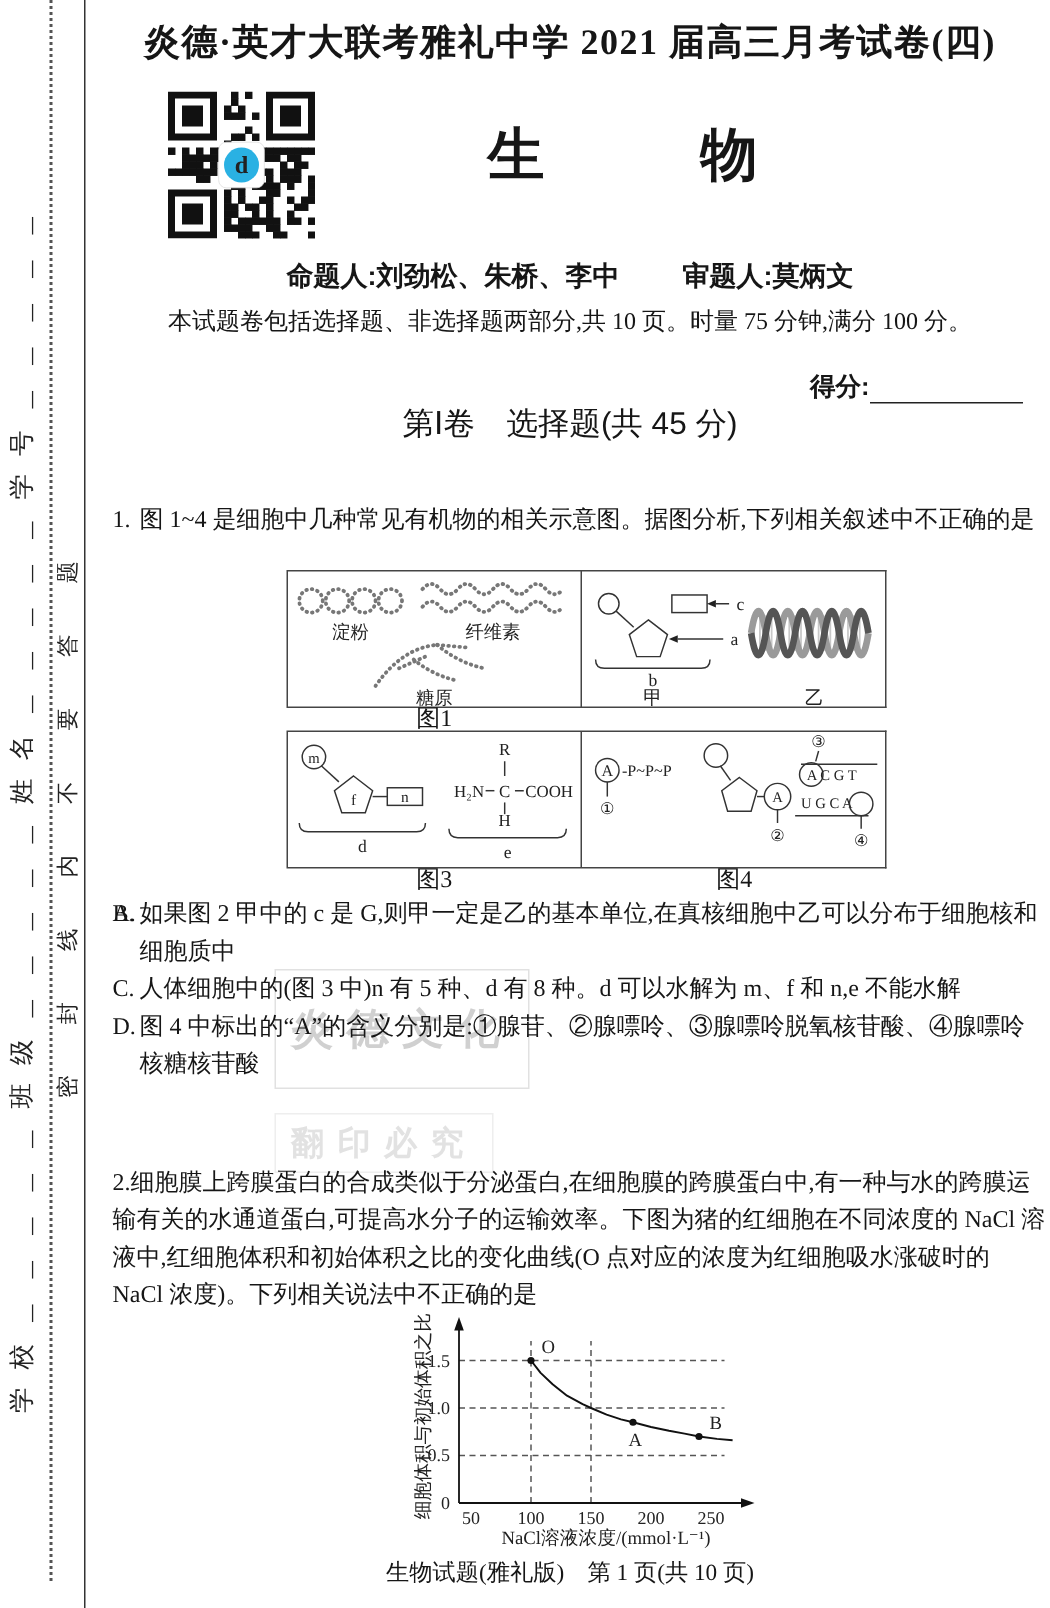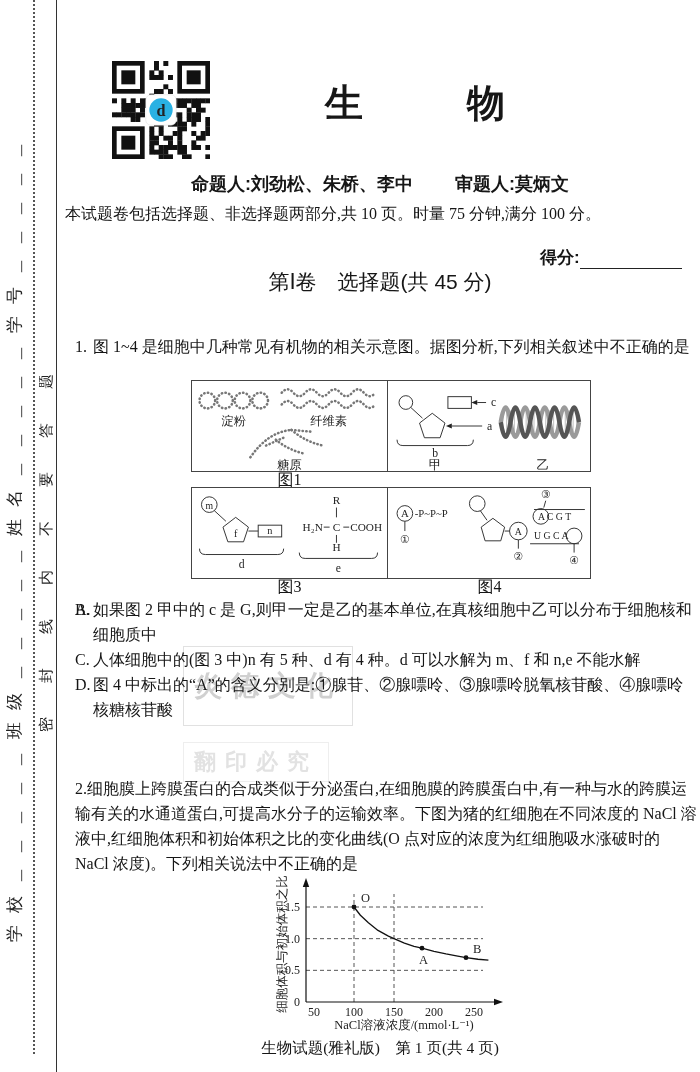--- a/index.html
+++ b/index.html
@@ -18,21 +18,21 @@
   .solid-line{position:absolute;left:56px;top:0;height:1072px;width:0;border-left:1.5px solid #333;}
 
   
   .exam-title{position:absolute;top:12px;left:65px;width:630px;text-align:center;
     font-weight:bold;font-size:24px;letter-spacing:1px;}
   .qr{position:absolute;left:112px;top:61px;width:98px;height:98px;}
   .subject{position:absolute;top:78px;left:100px;width:630px;display:flex;justify-content:center;
     gap:104px;font-size:38px;font-weight:bold;}
   .setters{position:absolute;top:172px;left:65px;width:630px;display:flex;justify-content:center;
     gap:42px;font-size:18px;font-weight:bold;}
-  .instructions{position:absolute;top:204px;left:65px;width:630px;font-size:16px;}
+  .instructions{position:absolute;top:204px;left:65px;width:630px;text-align:center;font-size:16px;}
   .score{position:absolute;top:246px;left:540px;display:flex;align-items:flex-end;}
   .score-label{font-size:17px;font-weight:bold;}
   .score-blank{display:inline-block;width:102px;height:18px;border-bottom:1.2px solid #222;}
 
   .part-title{position:absolute;top:268px;left:65px;width:630px;text-align:center;
     font-size:21px;font-weight:normal;}
   .group-line{position:absolute;top:312px;left:75px;width:622px;font-size:15px;}
   .group-line .b{font-size:16.5px;font-weight:bold;}
 
   .q1{position:absolute;top:336px;left:75px;width:622px;font-size:16px;line-height:22px;
@@ -73,20 +73,21 @@
 <div class="page">
 
   <div class="wm wm1">炎德文化</div>
   <div class="wm wm2">翻印必究</div>
 
   <div class="fields-col">学校＿＿＿＿＿班级＿＿＿＿＿姓名＿＿＿＿＿学号＿＿＿＿＿</div>
   <div class="seal-col">密封线内不要答题</div>
   <div class="dotted-line"></div>
   <div class="solid-line"></div>
 
+  <div class="exam-title">炎德·英才大联考雅礼中学 2021 届高三月考试卷(四)</div>
   <svg class="qr" viewBox="0 0 96.6 96.6">
       <rect x="41.4" y="0" width="4.8999999999999995" height="4.8999999999999995" fill="#111"></rect>
       <rect x="50.599999999999994" y="0" width="4.8999999999999995" height="4.8999999999999995" fill="#111"></rect>
       <rect x="41.4" y="4.6" width="4.8999999999999995" height="4.8999999999999995" fill="#111"></rect>
       <rect x="36.8" y="9.2" width="4.8999999999999995" height="4.8999999999999995" fill="#111"></rect>
       <rect x="46" y="9.2" width="4.8999999999999995" height="4.8999999999999995" fill="#111"></rect>
       <rect x="36.8" y="13.799999999999999" width="4.8999999999999995" height="4.8999999999999995" fill="#111"></rect>
       <rect x="41.4" y="13.799999999999999" width="4.8999999999999995" height="4.8999999999999995" fill="#111"></rect>
       <rect x="46" y="13.799999999999999" width="4.8999999999999995" height="4.8999999999999995" fill="#111"></rect>
       <rect x="55.199999999999996" y="13.799999999999999" width="4.8999999999999995" height="4.8999999999999995" fill="#111"></rect>
@@ -367,21 +368,21 @@
   <div class="opts">
     <div class="opt">
       <span class="qnum">A.</span>
     </div>
     <div class="opt">
       <span class="qnum">B.</span>
       <span>如果图 2 甲中的 c 是 G,则甲一定是乙的基本单位,在真核细胞中乙可以分布于细胞核和细胞质中</span>
     </div>
     <div class="opt">
       <span class="qnum">C.</span>
-      <span>人体细胞中的(图 3 中)n 有 5 种、d 有 4 种。d 可以水解为 m、f 和 n,e 不能水解</span>
+      <span>人体细胞中的(图 3 中)n 有 5 种、d 有 8 种。d 可以水解为 m、f 和 n,e 不能水解</span>
     </div>
     <div class="opt">
       <span class="qnum">D.</span>
       <span>图 4 中标出的“A”的含义分别是:①腺苷、②腺嘌呤、③腺嘌呤脱氧核苷酸、④腺嘌呤核糖核苷酸</span>
     </div>
   </div>
 
   <div class="q2">
     <span>2.</span><span>细胞膜上跨膜蛋白的合成类似于分泌蛋白,在细胞膜的跨膜蛋白中,有一种与水的跨膜运输有关的水通道蛋白,可提高水分子的运输效率。下图为猪的红细胞在不同浓度的 NaCl 溶液中,红细胞体积和初始体积之比的变化曲线(O 点对应的浓度为红细胞吸水涨破时的 NaCl 浓度)。下列相关说法中不正确的是</span>
   </div>
@@ -409,14 +410,14 @@
       <text x="158" y="142" text-anchor="middle" font-size="12">200</text>
       <text x="198" y="142" text-anchor="middle" font-size="12">250</text>
       <text x="24" y="132" text-anchor="end" font-size="12">0</text>
       <text x="24" y="100.33333333333334" text-anchor="end" font-size="12">0.5</text>
       <text x="24" y="68.66666666666667" text-anchor="end" font-size="12">1.0</text>
       <text x="24" y="37" text-anchor="end" font-size="12">1.5</text>
       <text x="128" y="155" text-anchor="middle" font-size="12.5">NaCl溶液浓度/(mmol·L⁻¹)</text>
       <text x="10" y="70" text-anchor="middle" font-size="12.5" transform="rotate(-90 10 70)">细胞体积与初始体积之比</text>
     </svg>
 
-  <div class="footer">生物试题(雅礼版)　第 1 页(共 4 页)</div>
+  <div class="footer">生物试题(雅礼版)　第 1 页(共 10 页)</div>
 </div>
 
 </body></html>

